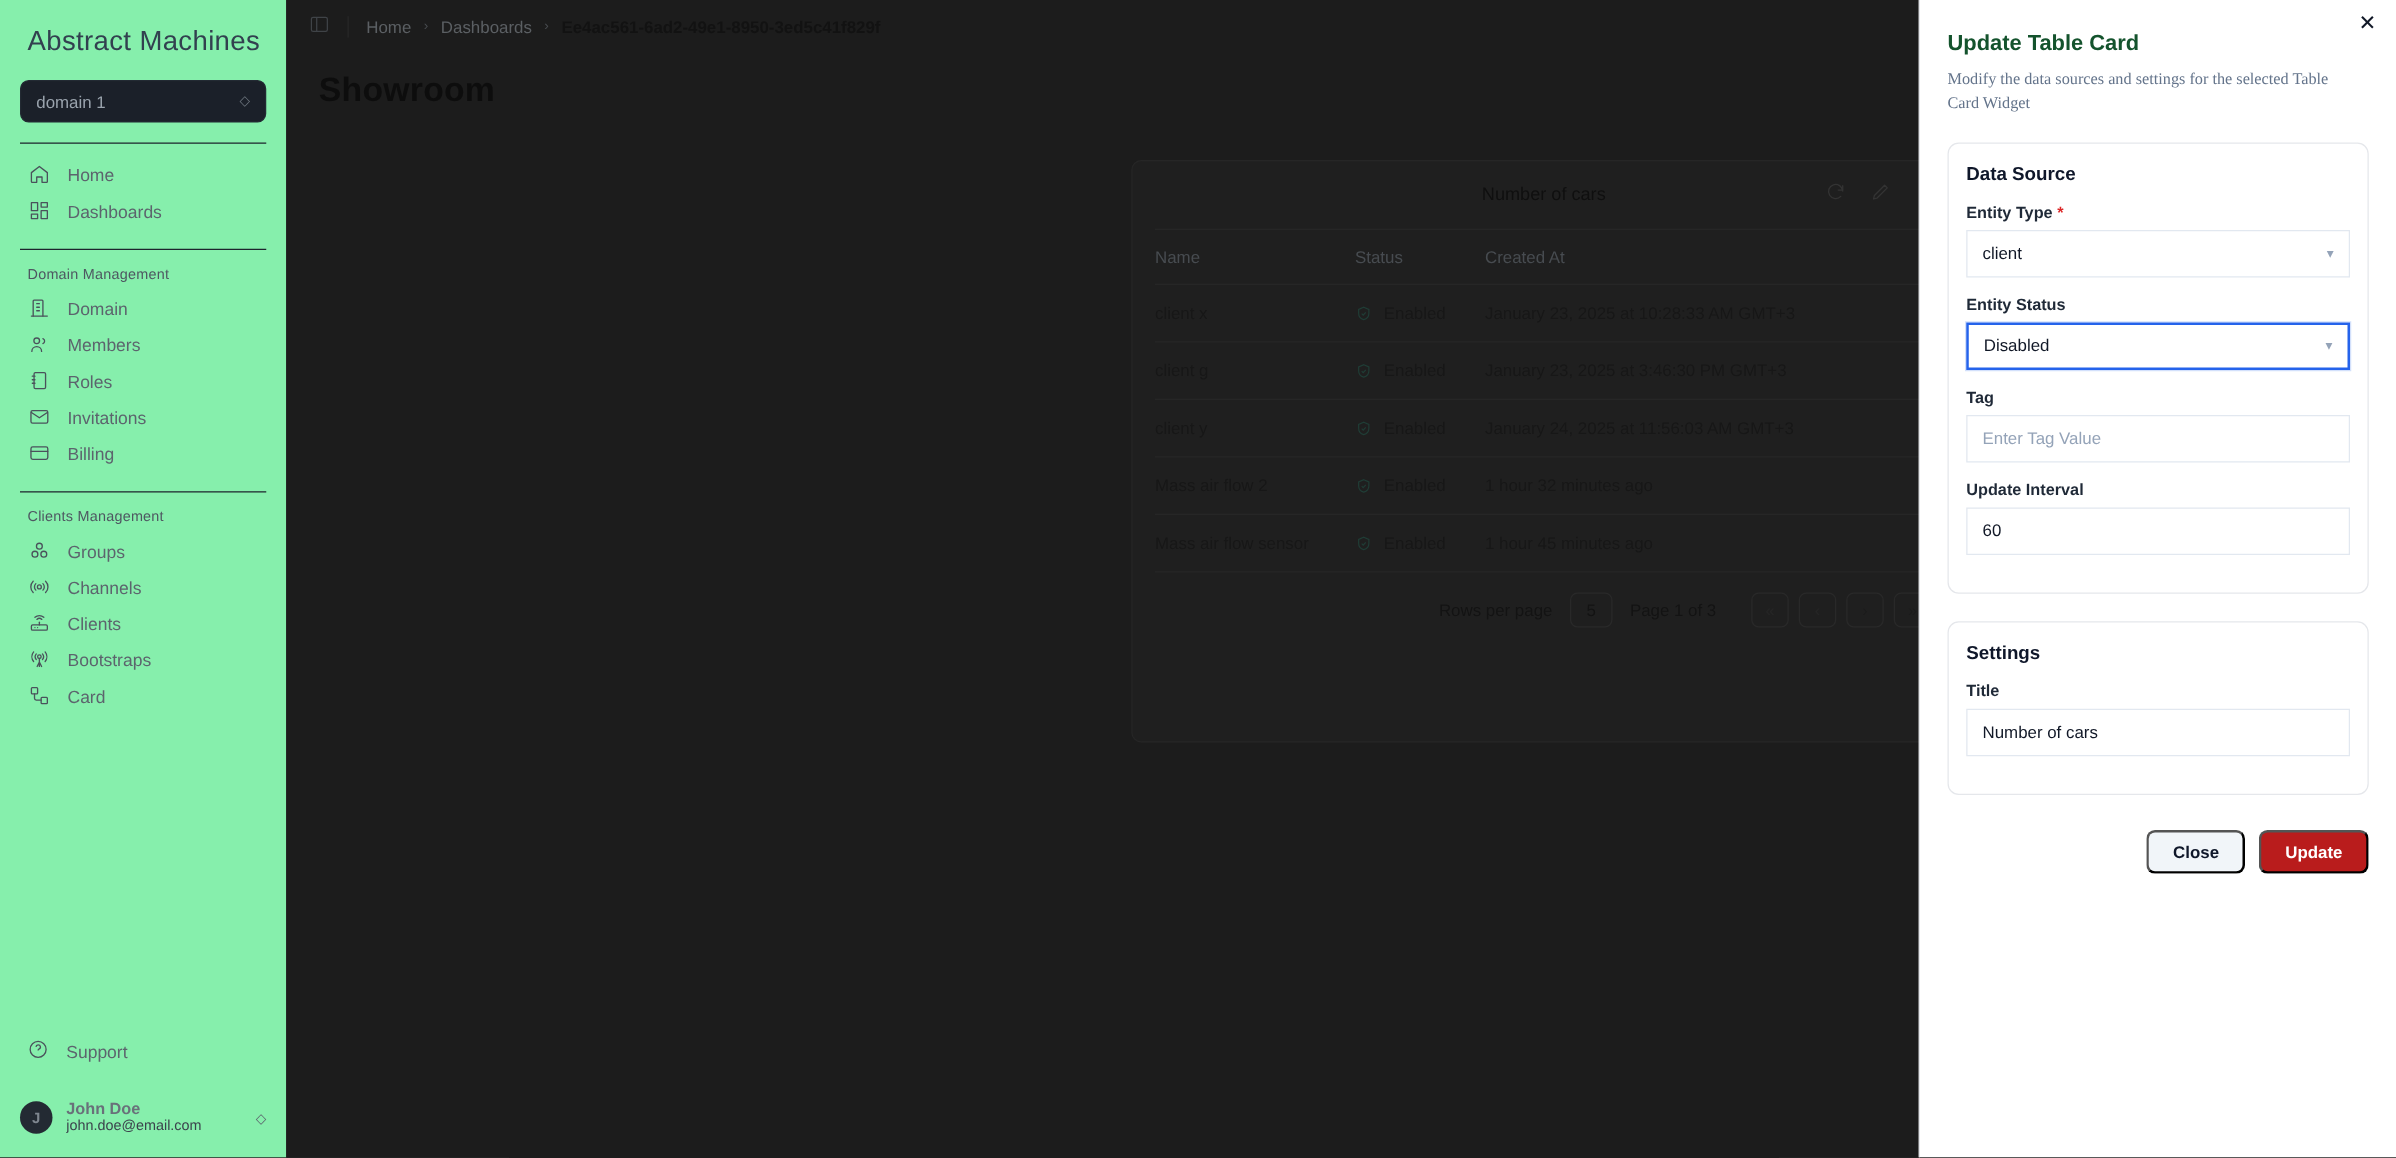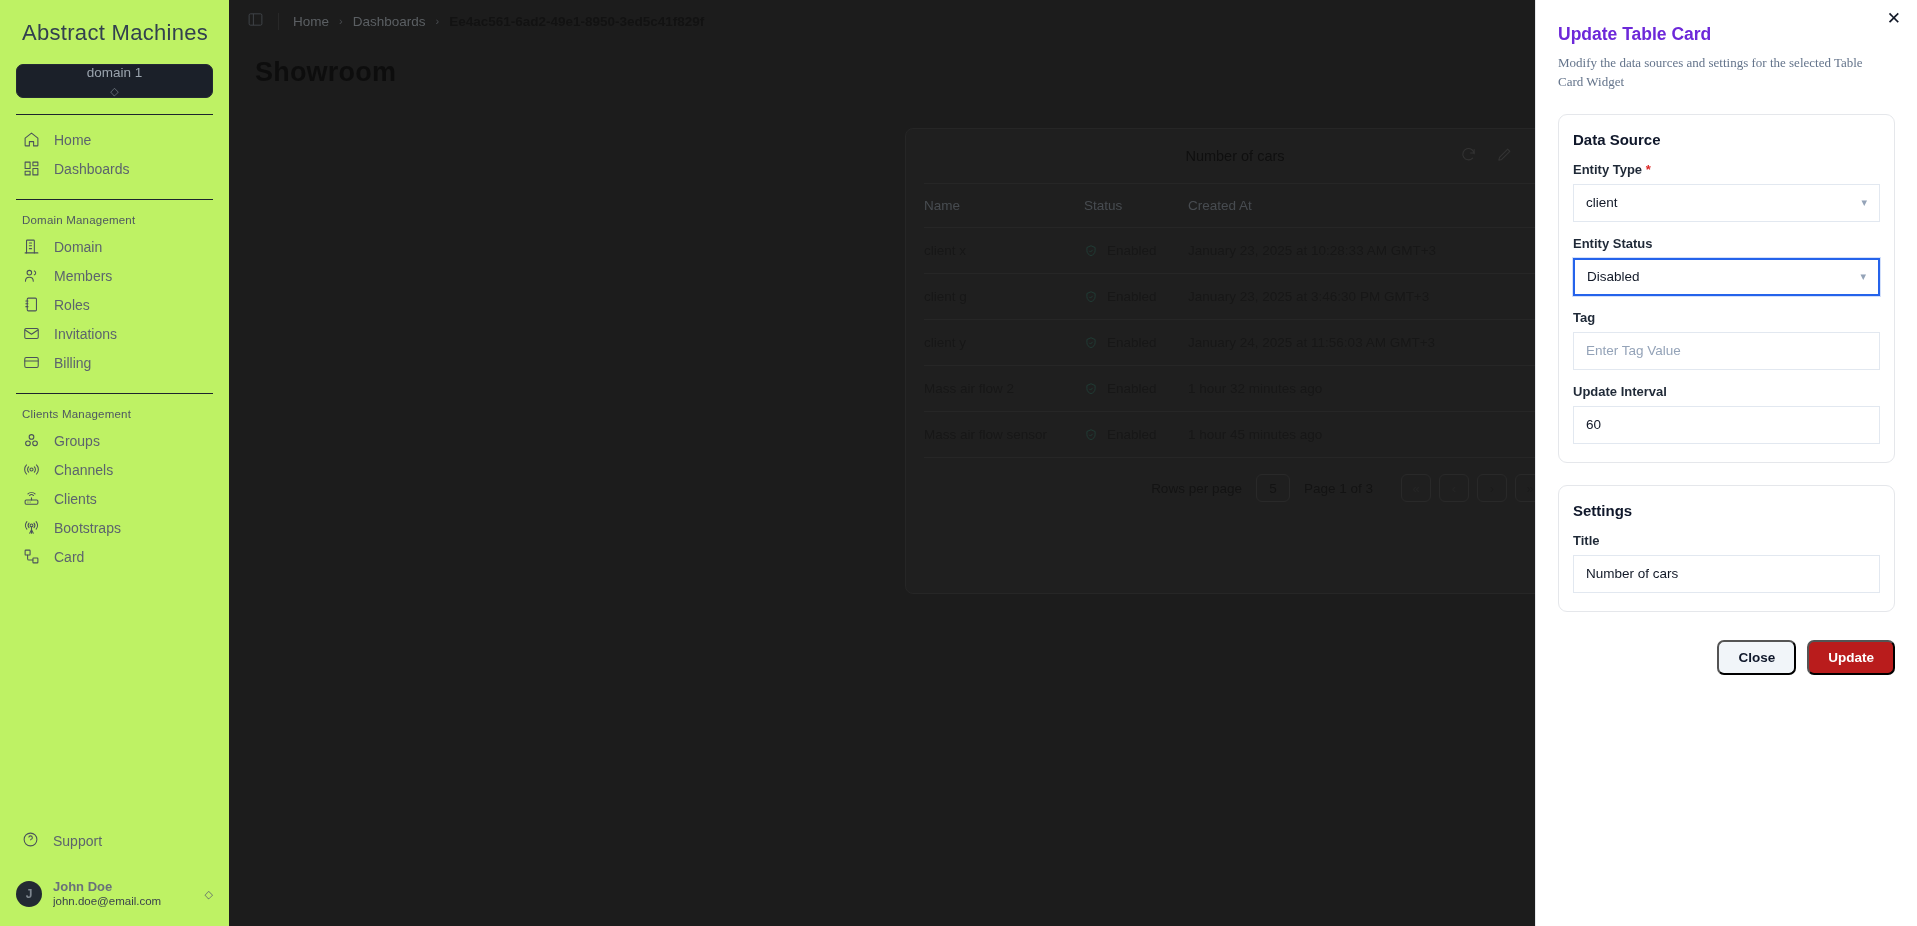--- a/index.html
+++ b/index.html
@@ -7,21 +7,21 @@
     width: 1917px; height: 926px;
     background: #2b2b2b;
     font-family: "Liberation Sans", sans-serif;
     overflow: hidden;
   }
   .app { position: relative; width: 1917px; height: 926px; display: flex; }
 
   
   .sidebar {
     width: 229px; height: 926px;
-    background: #bef264;
+    background: #86efac;
     display: flex; flex-direction: column;
     flex: 0 0 229px;
     position: relative;
   }
   .logo {
     padding: 20px 22px 12px 22px;
     font-size: 22px;
     color: #32404f;
     letter-spacing: .3px;
     white-space: nowrap;
@@ -30,21 +30,20 @@
     margin: 6px 16px 0 16px;
     height: 34px;
     background: #1b2029;
     border: 1px solid #232a33;
     border-radius: 7px;
     display: flex; align-items: center;
     padding: 0 12px;
     color: #9aa3ad;
     font-size: 13.5px;
     justify-content: space-between;
-    flex-direction: column;
   }
   .domain-select .chev { color: #6d757e; font-size: 11px; line-height: 1; }
   .sb-divider { height: 1px; background: #1d242d; margin: 16px 16px 0 16px; }
   .sb-section-label {
     color: #4e5761; font-size: 11.5px; padding: 14px 22px 6px 22px; letter-spacing:.2px;
   }
   .nav { padding-top: 10px; }
   .nav-item {
     height: 29px;
     display: flex; align-items: center;
@@ -139,28 +138,28 @@
      border-right: 2px solid #1e1e1e; border-bottom: 2px solid #1e1e1e; }
 
   
   .overlay { position: absolute; inset: 0; background: rgba(0,0,0,0.34); }
   .panel {
     position: absolute; right: 0; top: 0; width: 382px; height: 926px;
     background: #ffffff; border-left: 1px solid #e5e7eb;
     padding: 18px 22px 0 22px; overflow: hidden;
   }
   .panel-close { position: absolute; right: 16px; top: 10px; color: #111827; font-size: 17px; line-height: 1;}
-  .panel-title { font-size: 17.5px; font-weight: bold; color: #6d28d9; margin-top: 6px; }
+  .panel-title { font-size: 17.5px; font-weight: bold; color: #14532d; margin-top: 6px; }
   .panel-sub { font-size: 13px; color: #64748b; line-height: 1.45; margin-top: 9px; width: 330px; font-family: Liberation Serif, serif; }
   .group {
     margin-top: 22px; border: 1px solid #e5e7eb; border-radius: 9px; padding: 16px 14px 18px 14px;
   }
   .group-title { font-size: 15px; font-weight: bold; color: #0f172a; margin-bottom: 14px; }
   .field { margin-bottom: 14px; }
-  .field:last-child { margin-bottom: 0; }
+  .field:last-child { margin-bottom: 12px; }
   .field-label { font-size: 13px; font-weight: bold; color: #1f2937; margin-bottom: 7px; display: block; }
   .req { color: #dc2626; }
   .control {
     height: 38px; border: 1px solid #e2e8f0; border-radius: 0; background: #fff;
     display: flex; align-items: center; padding: 0 12px; font-size: 13.5px; color: #111827;
     justify-content: space-between;
   }
   .control.focused { border: 2px solid #2563eb; box-shadow: 0 0 0 1px #2563eb33; }
   .control .caret { color: #94a3b8; font-size: 11px; }
   .control .ph { color: #94a3b8; }

